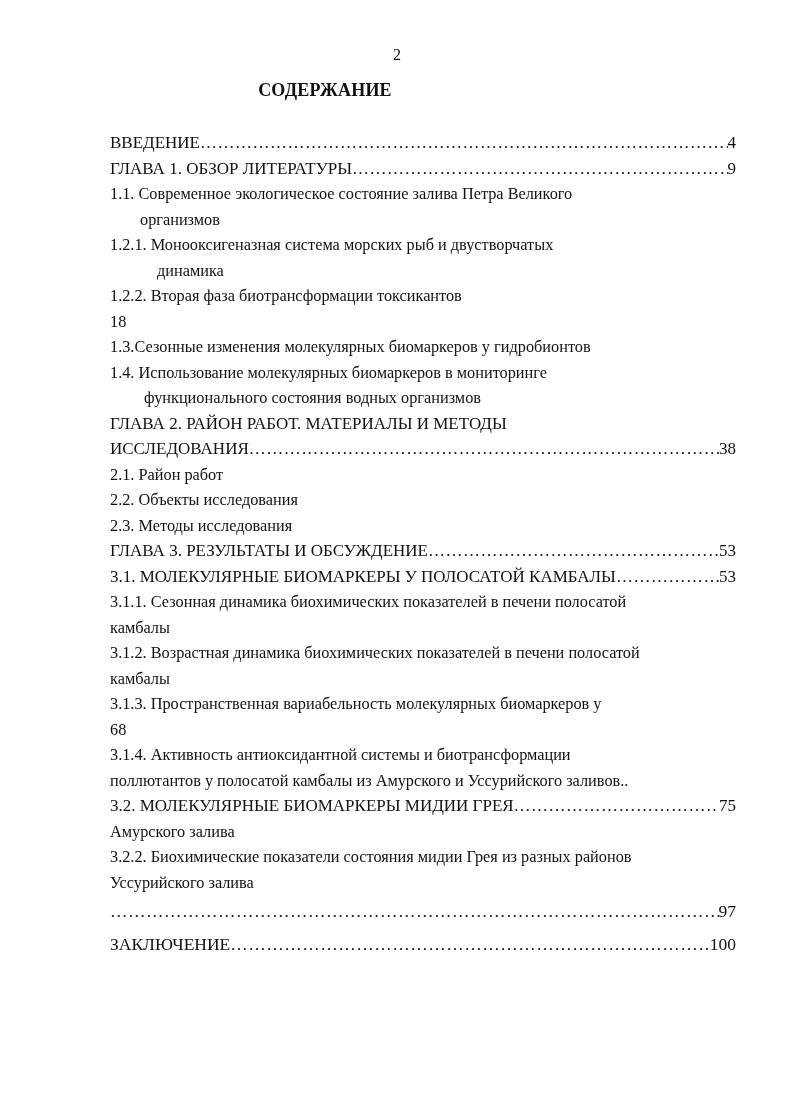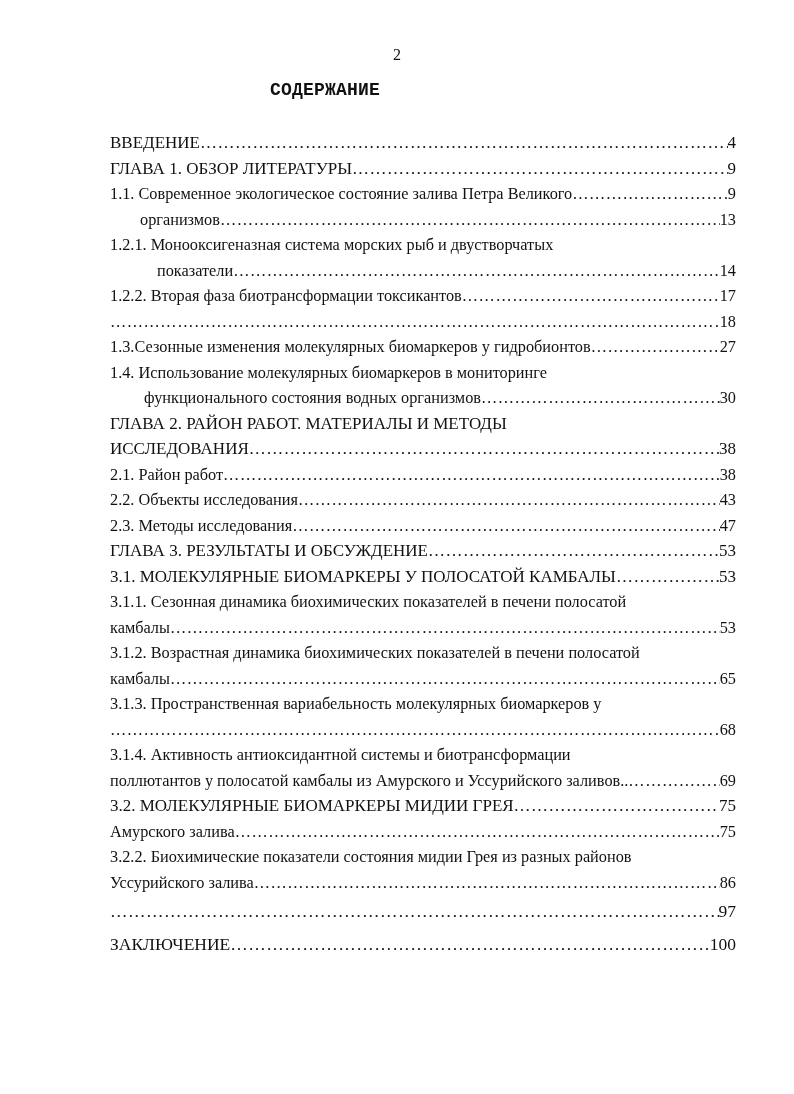--- a/index.html
+++ b/index.html
@@ -1,25 +1,25 @@
 <!DOCTYPE html>
 <html><head>
 <meta charset="utf-8">
 <style>
   html, body { margin: 0; padding: 0; background: #ffffff; }
   body { width: 794px; height: 1094px; position: relative; overflow: hidden;
          font-family: "Liberation Serif", "DejaVu Serif", serif; color: #111; }
   .page-num { position: absolute; top: 46px; left: 0; width: 794px; text-align: center;
               font-size: 16px; }
   .title { position: absolute; top: 80px; left: 0; width: 650px; text-align: center;
-           font-size: 18px; font-weight: bold; letter-spacing: 0.2px; font-family: Liberation Mono, monospace; }
+           font-size: 18px; font-weight: bold; letter-spacing: 0.2px; }
   .toc { position: absolute; left: 110px; top: 130px; width: 626px; }
   .line { position: relative; display: flex; align-items: baseline; white-space: nowrap;
           font-size: 17px; height: 25.5px; line-height: 25.5px; overflow: hidden; }
-  .line.small { font-size: 16.3px; }
+  .line.small { font-size: 16.3px; flex-direction: column; }
   .line.big { font-size: 17.5px; height: 33px; line-height: 33px; }
   .line .txt { flex: 0 0 auto; }
   .line .dots { flex: 1 1 auto; overflow: hidden; white-space: nowrap; letter-spacing: 0.5px; }
   .line .dots::before { content: "…………………………………………………………………………………………………………………………………………………………………………"; }
   .line .pg { flex: 0 0 auto; }
   .ind1 { padding-left: 30px; }
   .ind2 { padding-left: 47px; }
   .ind3 { padding-left: 34px; }
 </style>
 </head>
@@ -51,21 +51,21 @@
   <div class="line small ind1">
     <span class="txt">организмов</span>
       <span class="dots"></span>
       <span class="pg">13</span>
   </div>
 
   <div class="line small">
     <span class="txt">1.2.1.  Монооксигеназная система морских рыб и двустворчатых</span>
   </div>
   <div class="line small ind2">
-    <span class="txt">показатели</span>
+    <span class="txt">динамика</span>
       <span class="dots"></span>
       <span class="pg">14</span>
   </div>
 
   <div class="line small">
     <span class="txt">1.2.2.  Вторая фаза биотрансформации токсикантов</span>
       <span class="dots"></span>
       <span class="pg">17</span>
   </div>
 

